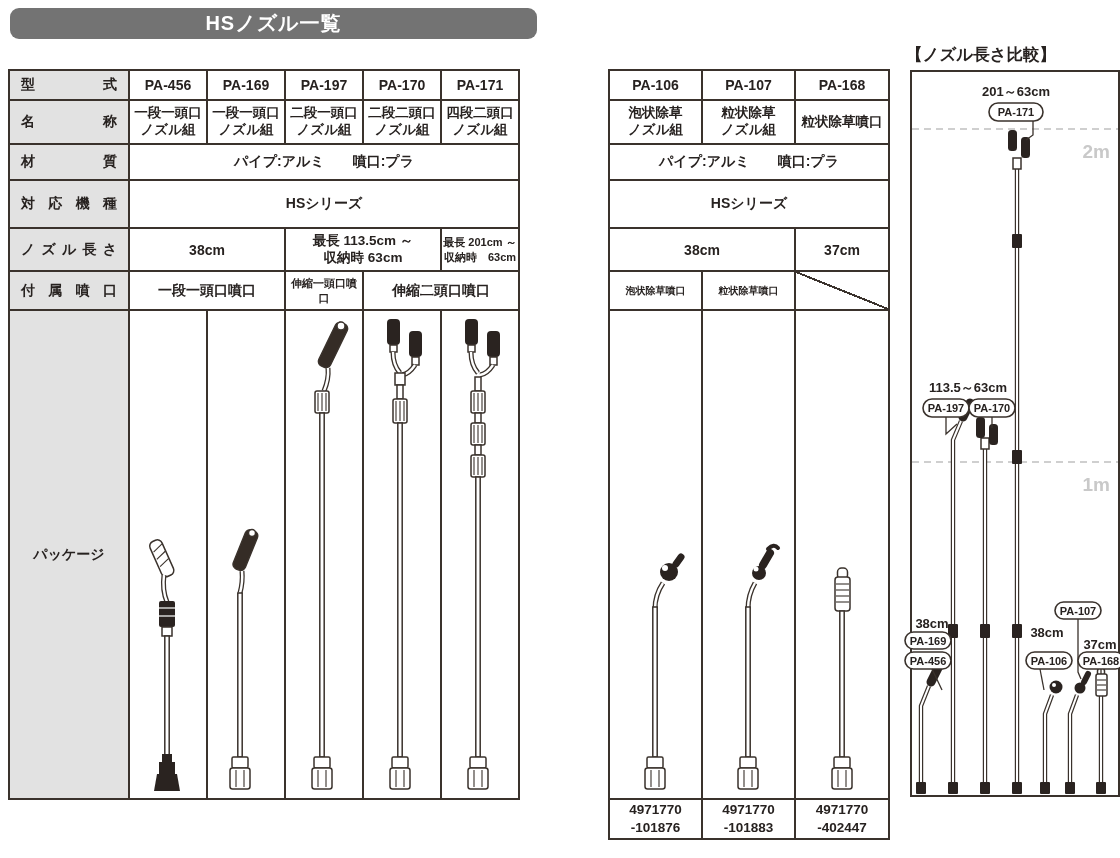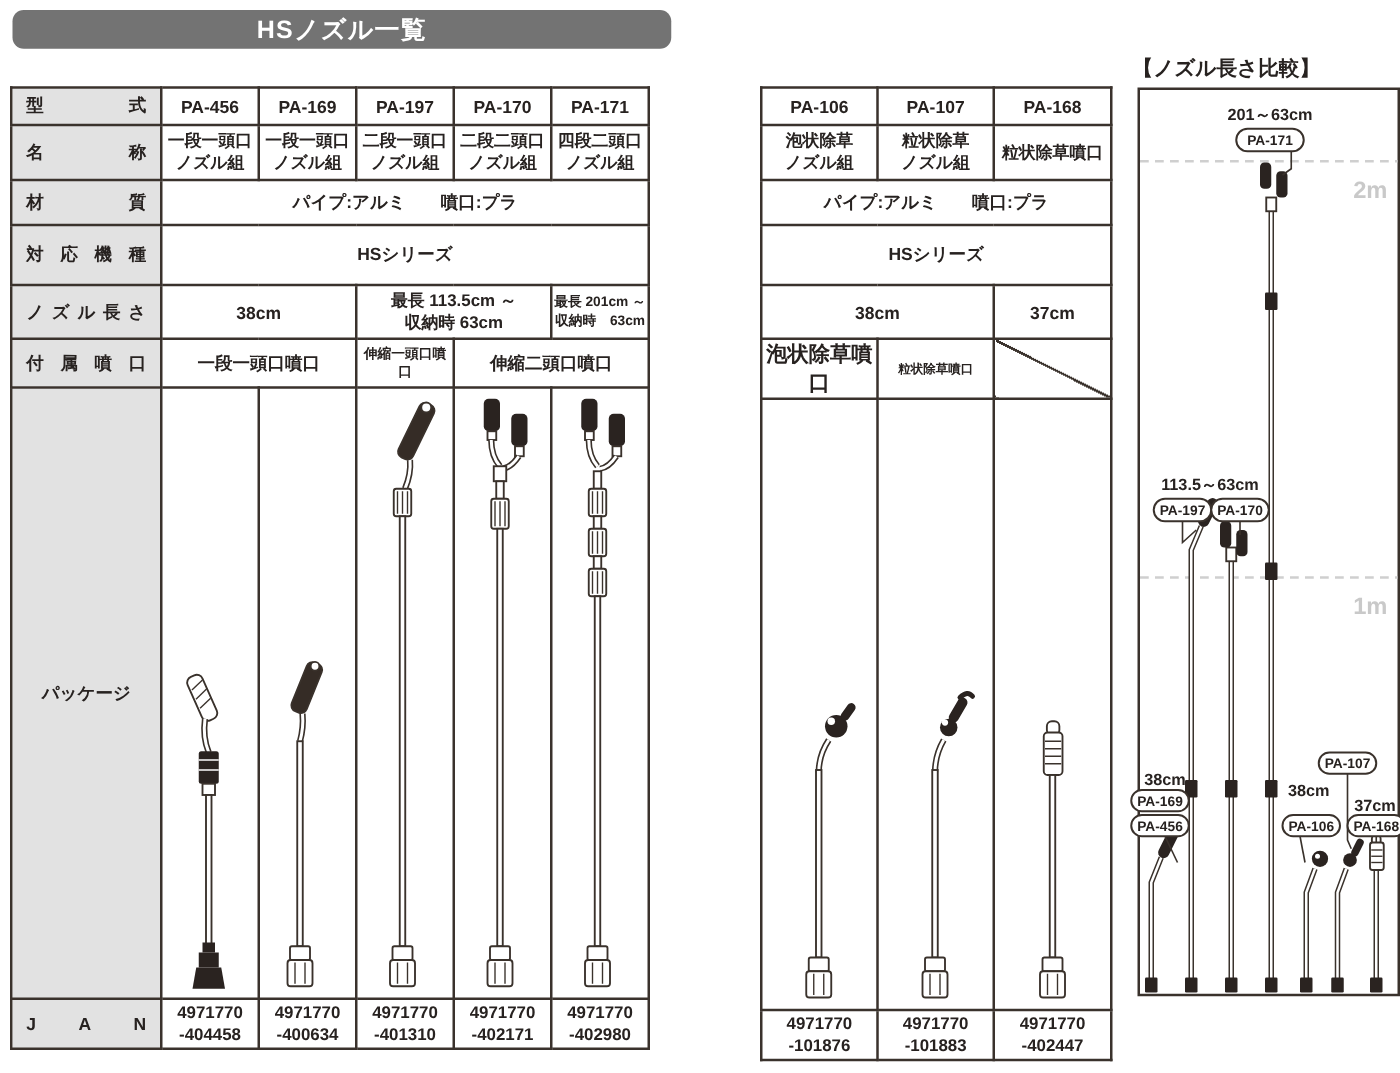--- a/index.html
+++ b/index.html
@@ -241,35 +241,20 @@
             <line x1="35" y1="146" x2="35" y2="164" class="ln"></line>
             <line x1="39" y1="146" x2="39" y2="164" class="ln"></line>
         <rect x="32.8" y="166" width="4.4" height="280" class="wt"></rect>
         <rect x="27" y="446" width="16" height="11" rx="1.5" class="wt"></rect>
         <rect x="25" y="457" width="20" height="21" rx="2.5" class="wt"></rect>
         <line x1="31" y1="459" x2="31" y2="476" class="ln"></line>
             <line x1="39" y1="459" x2="39" y2="476" class="ln"></line>
       </svg>
     </td>
   </tr>
-  <tr class="r8">
-    <th>
-          <span class="jlabel">J A N</span>
-        </th>
-    <td class="jan">4971770
--404458</td>
-    <td class="jan">4971770
--400634</td>
-    <td class="jan">4971770
--401310</td>
-    <td class="jan">4971770
--402171</td>
-    <td class="jan">4971770
--402980</td>
-  </tr>
 </tbody>
   </table>
 
 <table id="tbl-right">
   <colgroup>
       <col style="width:93px">
       <col style="width:93px">
       <col style="width:94px">
     </colgroup>
   <tbody>
@@ -289,21 +274,21 @@
     <td class="cell" colspan="3">パイプ:アルミ　　噴口:プラ</td>
   </tr>
   <tr class="r4">
     <td class="cell" colspan="3">HSシリーズ</td>
   </tr>
   <tr class="r5">
     <td class="cell" colspan="2">38cm</td>
     <td class="cell">37cm</td>
   </tr>
   <tr class="r6">
-    <td class="cell" style="font-size:17px">泡状除草噴口</td>
+    <td class="cell" style="font-size:10px">泡状除草噴口</td>
     <td class="cell" style="font-size:10px">粒状除草噴口</td>
     <td class="diag"></td>
   </tr>
   <tr class="r7">
     <td class="pkg">
       <svg width="89" height="485" viewBox="0 0 89 485">
         <path d="M44 298 Q44 284 52 272" class="po"></path>
             <path d="M44 298 Q44 284 52 272" class="pi"></path>
         <circle cx="58" cy="261" r="9" class="dk"></circle>
         <circle cx="54" cy="257" r="3" fill="#ffffff"></circle>

